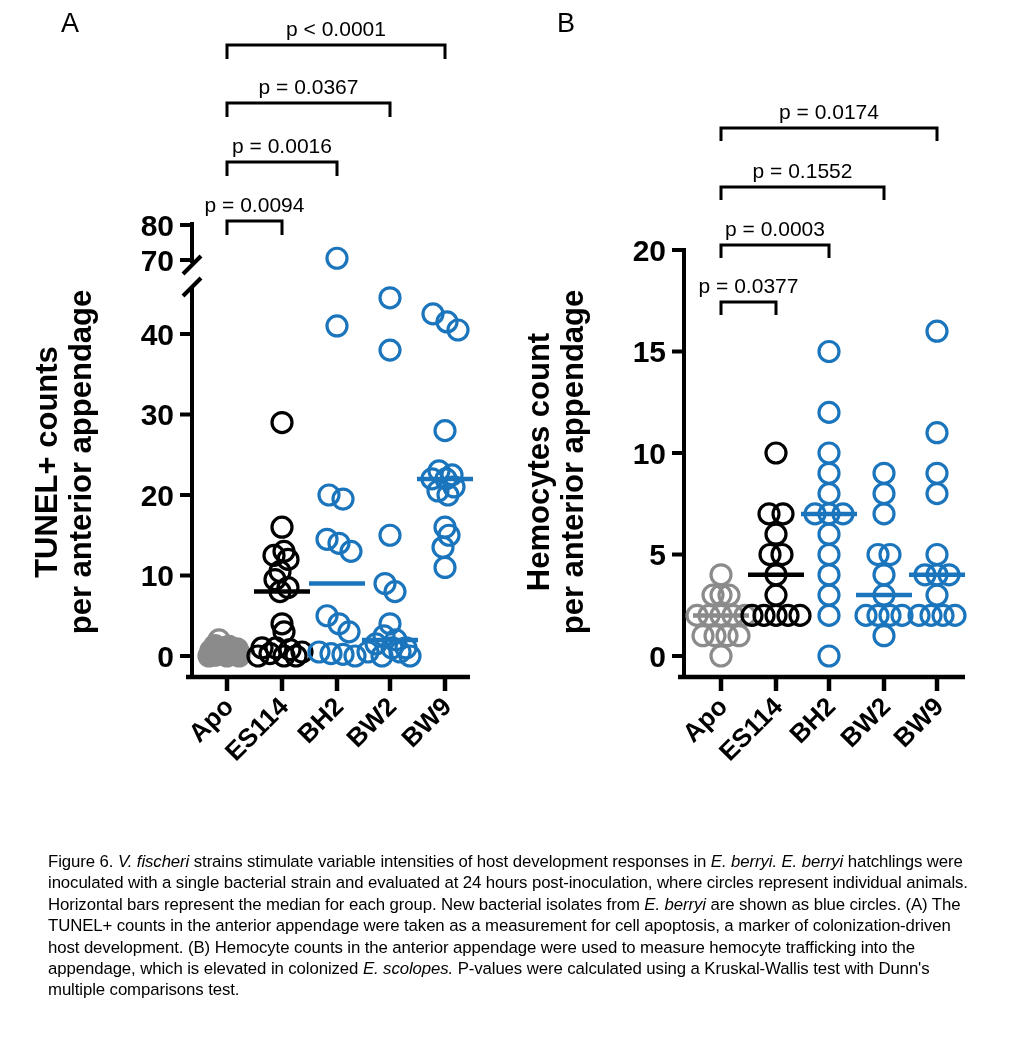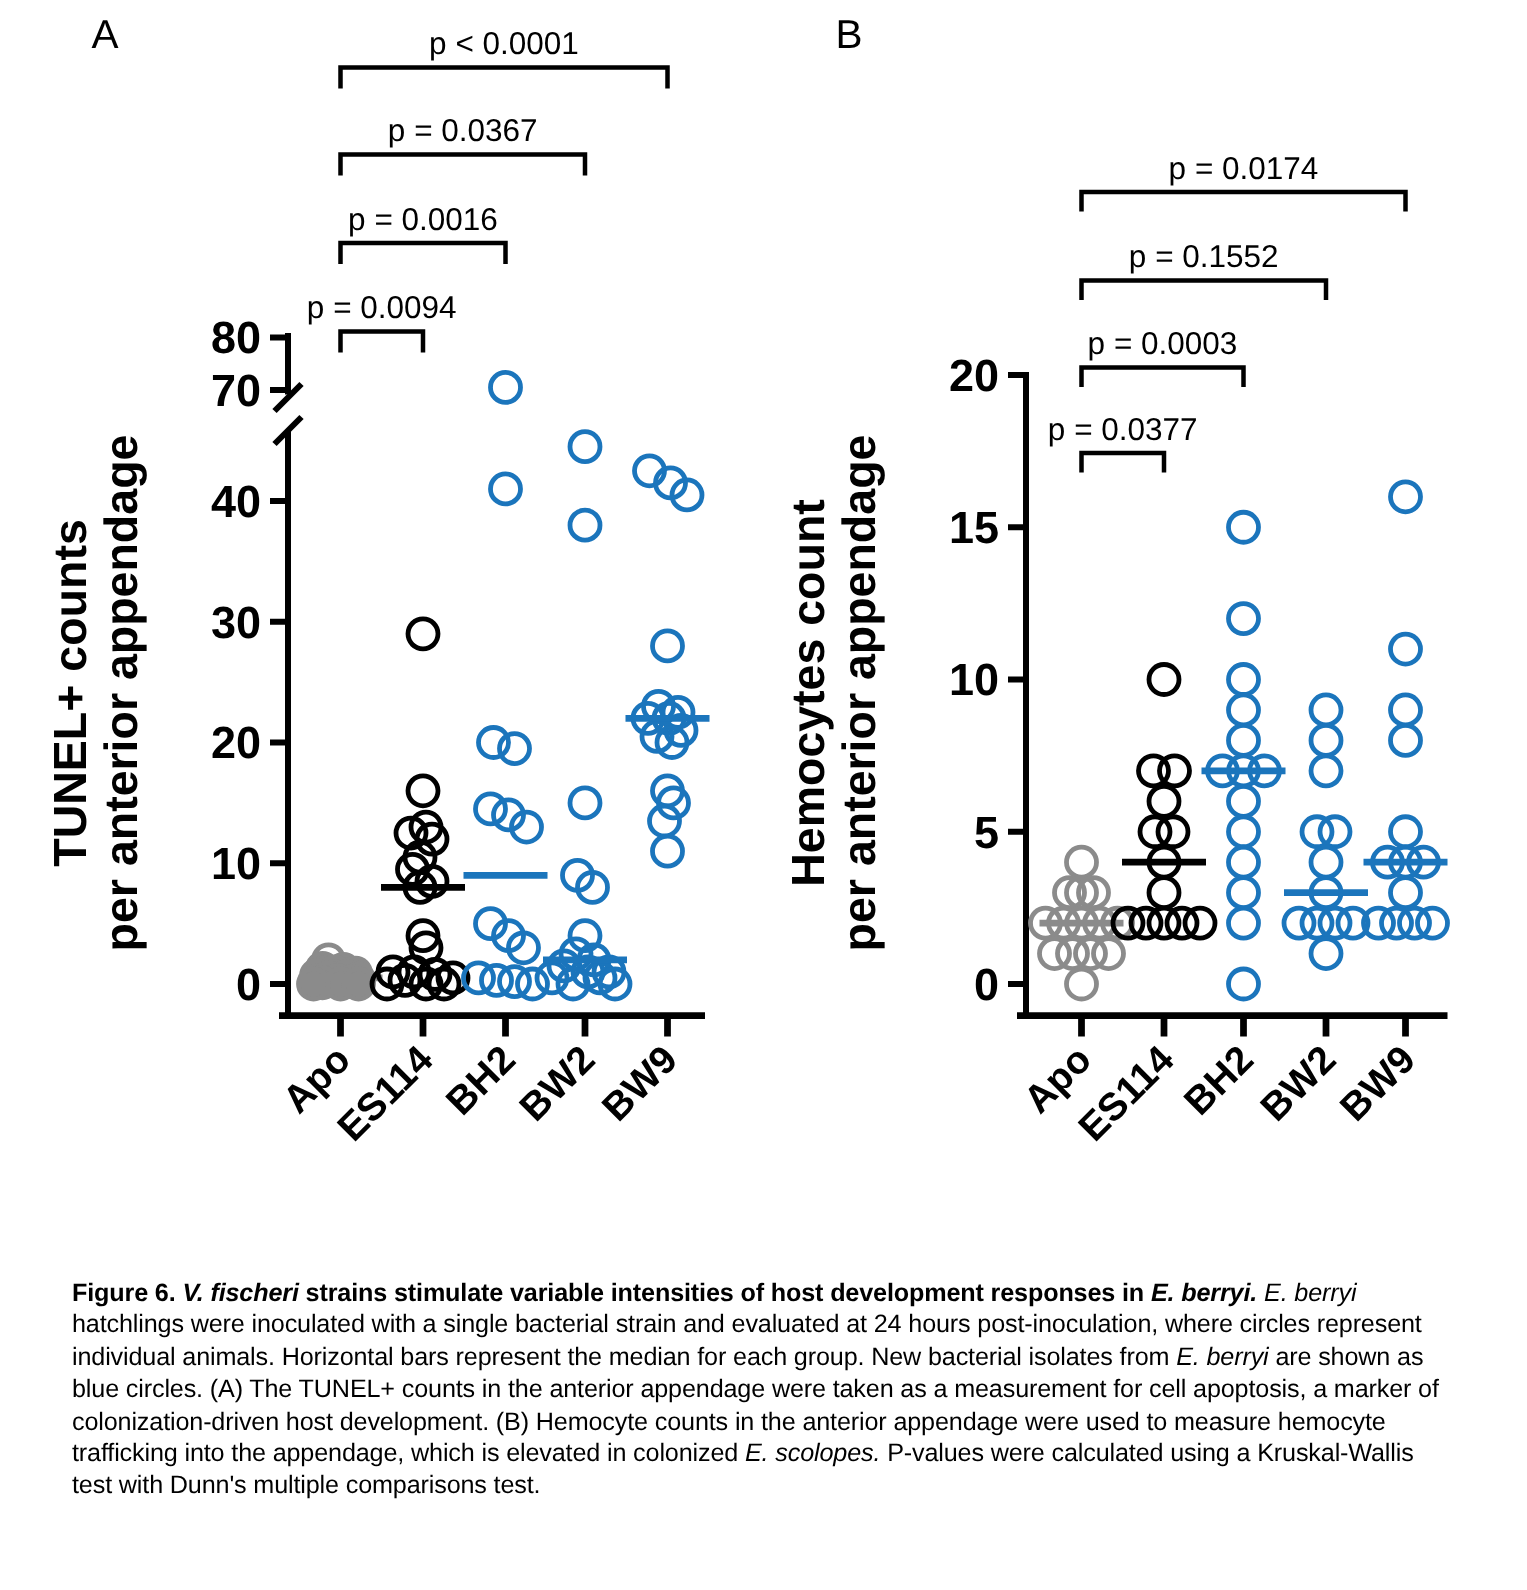--- a/index.html
+++ b/index.html
@@ -20,21 +20,21 @@
   #plot-svg { position: absolute; left: 0; top: 0; }
   .caption {
     position: absolute;
     left: 48px; top: 851px;
     width: 924px;
     font-size: 16.8px;
     line-height: 21.4px;
     color: #000;
     letter-spacing: -0.1px;
   }
-  .caption .b { font-weight: bold; }
+  .caption .b { font-weight: normal; }
   .caption .i { font-style: italic; text-align: center; }
 </style>
 </head>
 <body>
 
 <div class="stage">
   <div class="panel-label" id="panel-a-label">A</div>
   <div class="panel-label" id="panel-b-label">B</div>
   <svg id="plot-svg" width="1018" height="845">
       <g>

